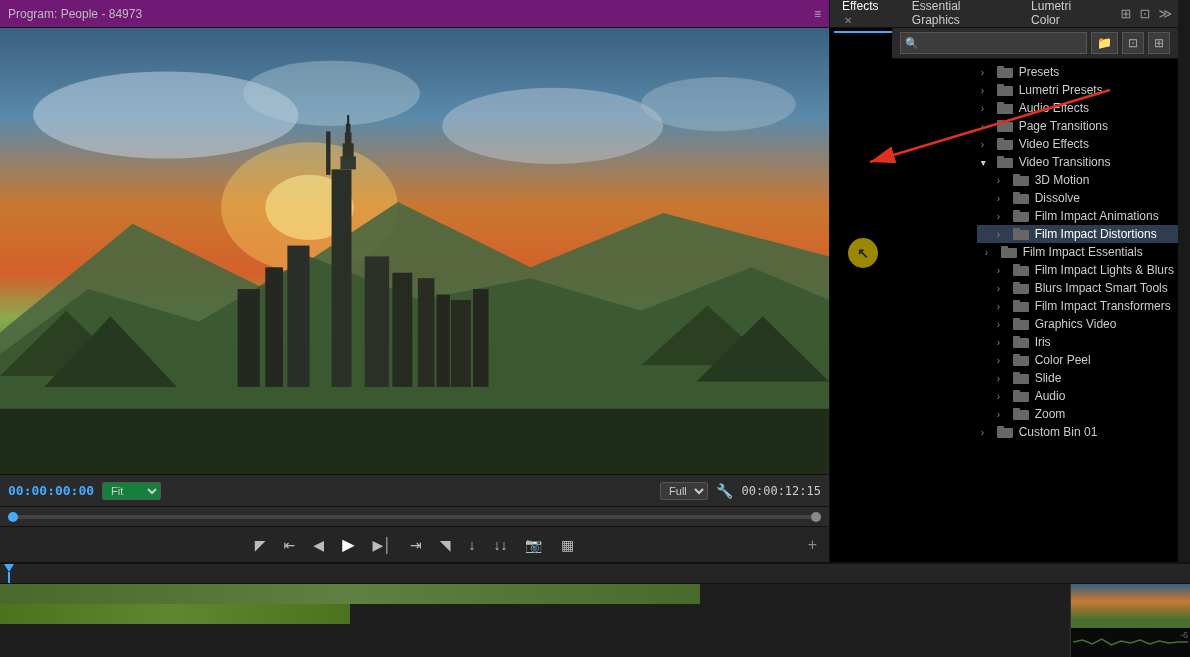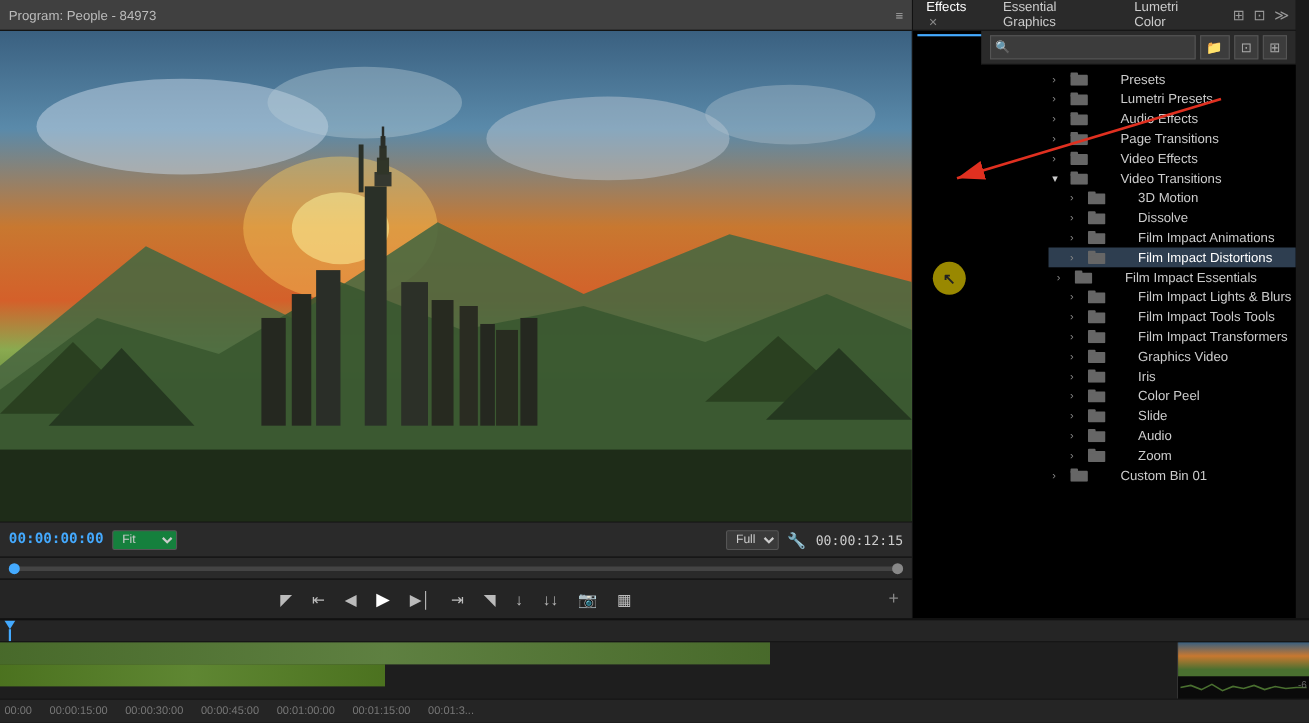--- a/index.html
+++ b/index.html
@@ -29,21 +29,21 @@
       flex-direction: column;
       background: #1a1a1a;
       border-right: 1px solid #111;
     }
 
     .video-panel-header {
       display: flex;
       align-items: center;
       justify-content: space-between;
       padding: 4px 8px;
-      background: #404040;
+      background: #701a75;
       border-bottom: 1px solid #111;
       height: 28px;
     }
 
     .video-panel-title {
       color: #bbb;
       font-size: 12px;
     }
 
     .video-panel-menu-icon {
@@ -276,21 +276,20 @@
       width: 18px;
       height: 14px;
       flex-shrink: 0;
       margin-right: 4px;
       position: relative;
     }
 
     .tree-label {
       color: #ccc;
       font-size: 12px;
-      margin-left: 24px;
     }
 
     
     .cursor-circle {
       position: absolute;
       width: 30px;
       height: 30px;
       border-radius: 50%;
       background: rgba(180, 160, 0, 0.85);
       display: flex;
@@ -622,21 +621,21 @@
               <rect x="0" y="1" width="7" height="4" rx="1" fill="#666"></rect>
             </svg></span>
           <span class="tree-label">Film Impact Lights &amp; Blurs</span>
         </div>
         <div class="tree-item" style="padding-left: 20px;">
           <span class="tree-chevron" style="color: rgb(136, 136, 136);">›</span>
           <span class="tree-folder-icon"><svg width="16" height="13" viewBox="0 0 16 13">
               <rect x="0" y="3" width="16" height="10" rx="1" fill="#666"></rect>
               <rect x="0" y="1" width="7" height="4" rx="1" fill="#666"></rect>
             </svg></span>
-          <span class="tree-label">Film Impact Tools Tools</span>
+          <span class="tree-label">Blurs Impact Smart Tools</span>
         </div>
         <div class="tree-item" style="padding-left: 20px;">
           <span class="tree-chevron" style="color: rgb(136, 136, 136);">›</span>
           <span class="tree-folder-icon"><svg width="16" height="13" viewBox="0 0 16 13">
               <rect x="0" y="3" width="16" height="10" rx="1" fill="#666"></rect>
               <rect x="0" y="1" width="7" height="4" rx="1" fill="#666"></rect>
             </svg></span>
           <span class="tree-label">Film Impact Transformers</span>
         </div>
         <div class="tree-item" style="padding-left: 20px;">
@@ -721,29 +720,20 @@
         <div style="width:100%;height:40%;background:#0a0a0a;display:flex;align-items:center;padding:2px;position:relative;">
           <span style="position:absolute;right:2px;top:2px;font-size:9px;color:#666;">-6</span>
           <svg width="100%" height="20" viewBox="0 0 120 20">
             <polyline points="0,10 10,8 20,12 30,7 40,13 50,9 60,11 70,8 80,12 90,9 100,11 110,10 120,10" stroke="#4a7030" stroke-width="1.5" fill="none"></polyline>
           </svg>
         </div>
       </div>
     </div>
   </div>
 
-  <div style="height:22px;background:#252525;border-top:1px solid #111;display:flex;align-items:center;padding:0 4px;gap:16px;font-size:10px;color:#777;">
-    <span>00:00</span>
-    <span>00:00:15:00</span>
-    <span>00:00:30:00</span>
-    <span>00:00:45:00</span>
-    <span>00:01:00:00</span>
-    <span>00:01:15:00</span>
-    <span>00:01:3...</span>
-  </div>
 </div>
 
 <svg style="position:fixed;left:830px;top:0;width:360px;height:600px;pointer-events:none;z-index:200;">
 
   <defs>
     <marker id="arrowhead" markerWidth="10" markerHeight="7" refX="10" refY="3.5" orient="auto">
       <polygon points="0 0, 10 3.5, 0 7" fill="#e03020"></polygon>
     </marker>
   </defs>
 

